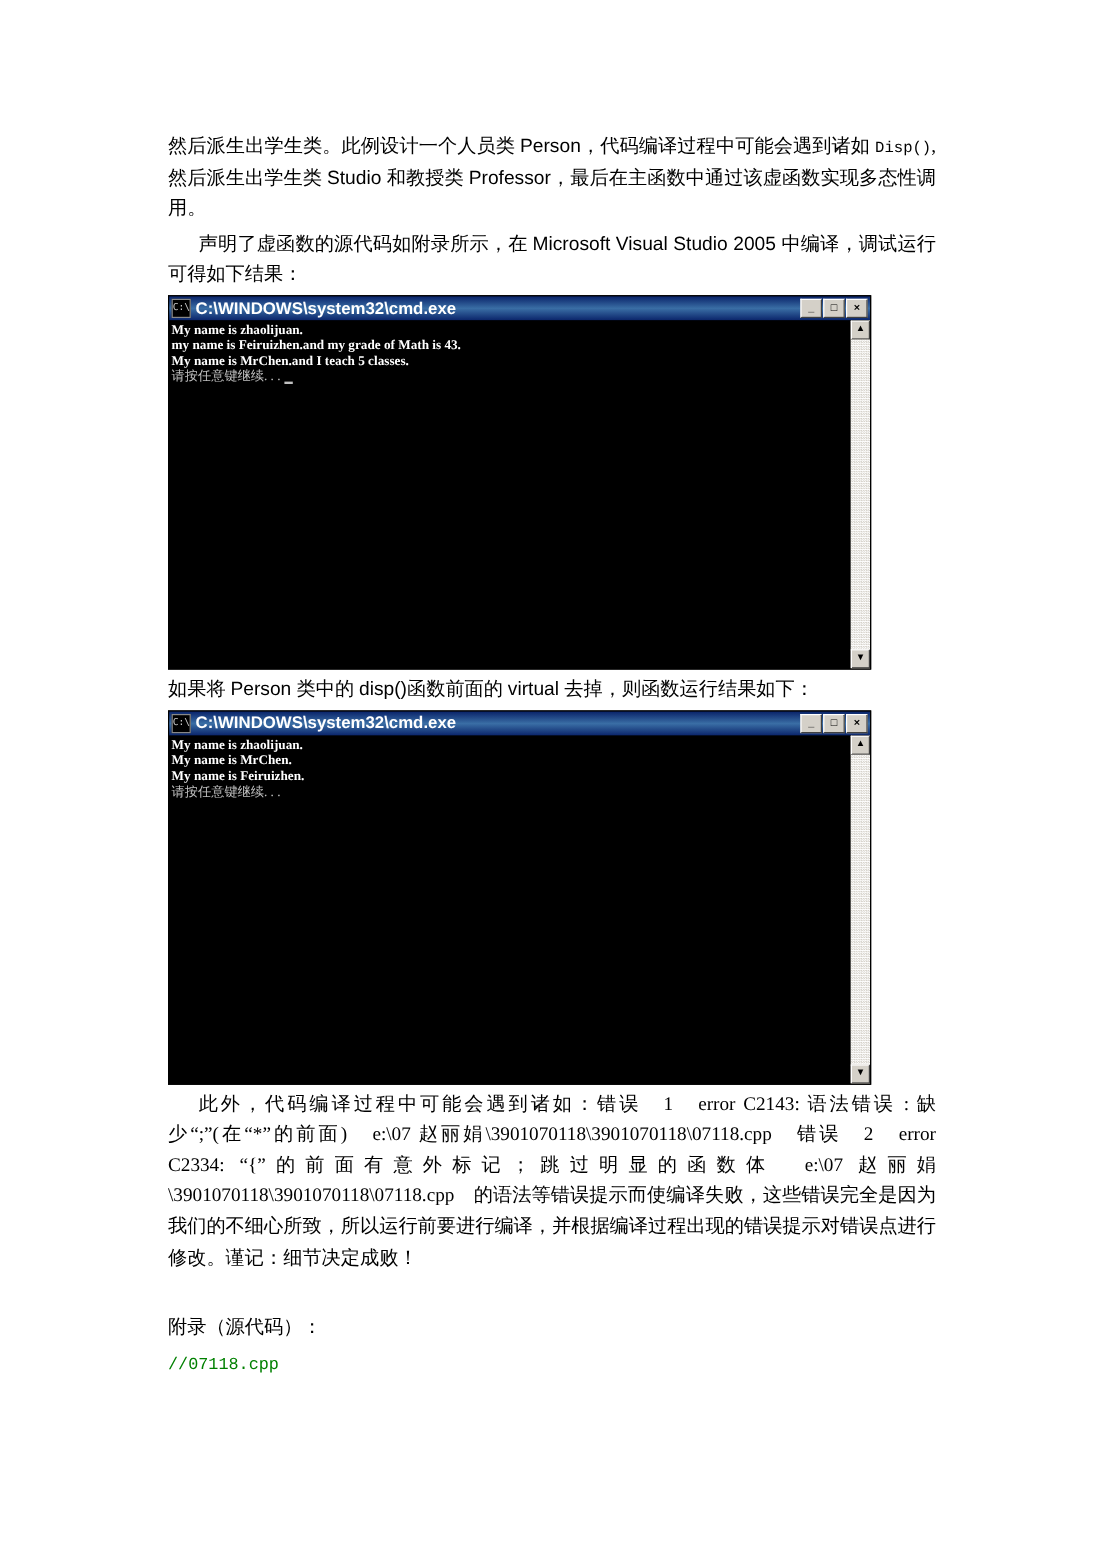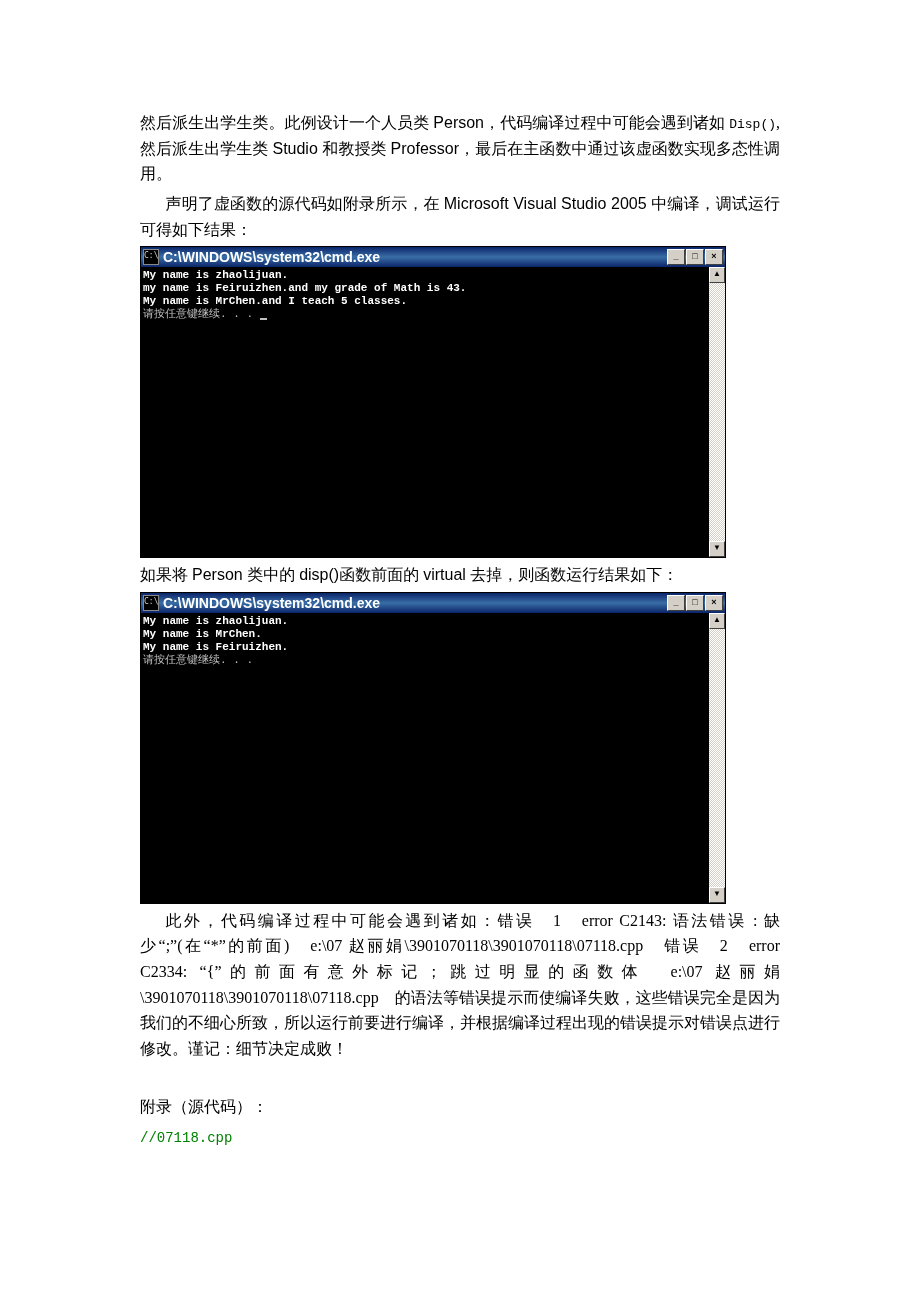--- a/index.html
+++ b/index.html
@@ -8,21 +8,21 @@
 .indent{text-indent:1.6em}
 .code-inline{font-family:"Courier New",monospace;font-size:13px}
 .en{font-family:Liberation Sans, sans-serif}
 .cmdwin{width:584px;margin:4px 0 4px 0;border:1px solid #000;background:#000;position:relative}
 .titlebar{height:20px;background:linear-gradient(to bottom,#0a246a 0%,#3a6ea5 50%,#0a246a 100%);display:flex;align-items:center;padding:0 2px;position:relative}
 .ticon{width:14px;height:14px;background:#000;border:1px solid #888;display:inline-block;margin-right:4px;font-size:8px;color:#ccc;line-height:12px;text-align:center;font-family:monospace}
 .ttext{color:#fff;font-family:"MS Sans Serif",Arial,sans-serif;font-size:14px;font-weight:bold;letter-spacing:0}
 .winbtns{position:absolute;right:2px;top:2px;display:flex;gap:1px}
 .wbtn{width:16px;height:14px;background:#d4d0c8;border:1px solid #fff;border-right-color:#404040;border-bottom-color:#404040;font-size:9px;font-family:Arial;line-height:12px;text-align:center;cursor:pointer;color:#000;font-weight:bold}
 .cbody{height:290px;background:#000;position:relative;padding:2px 0 0 2px;box-sizing:border-box;overflow:hidden}
-.cline{font-family:Liberation Mono, monospace;font-size:11px;color:#c0c0c0;line-height:13px;white-space:pre;margin:0}
+.cline{font-family:Liberation Serif, serif;font-size:11px;color:#c0c0c0;line-height:13px;white-space:pre;margin:0}
 .cline.w{color:#fff;font-weight:bold}
 .scrollbar{position:absolute;right:0;top:0;bottom:0;width:16px;background:#d4d0c8;display:flex;flex-direction:column}
 .sbtn{width:16px;height:16px;background:#d4d0c8;border:1px solid #fff;border-right-color:#404040;border-bottom-color:#404040;box-sizing:border-box;font-size:8px;text-align:center;line-height:12px;color:#000}
 .strack{flex:1;background:repeating-conic-gradient(#d4d0c8 0% 25%,#fff 0% 50%) 0 0/2px 2px}
 .appendix-title{margin-top:33px}
 .code-file{color:#008000;font-family:"Courier New",monospace;font-size:14px}
 .cursor{display:inline-block;width:7px;height:2px;background:#c0c0c0;vertical-align:bottom;margin-bottom:1px}
 </style>
 </head>
 <body>

